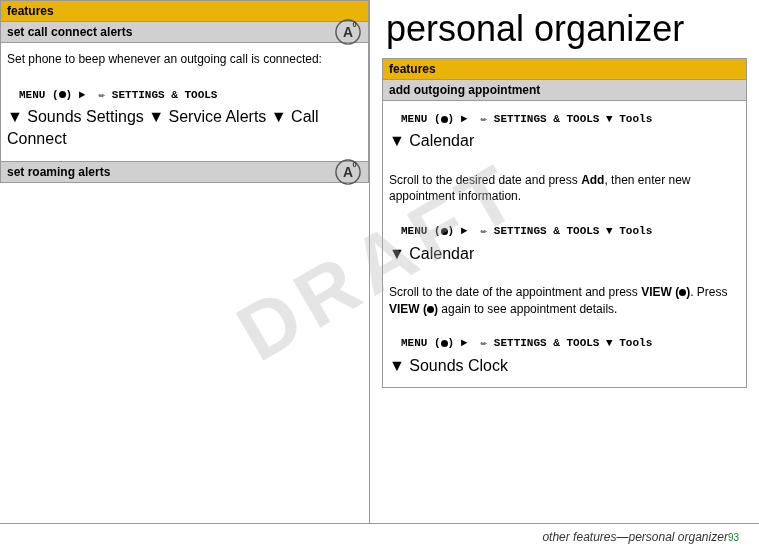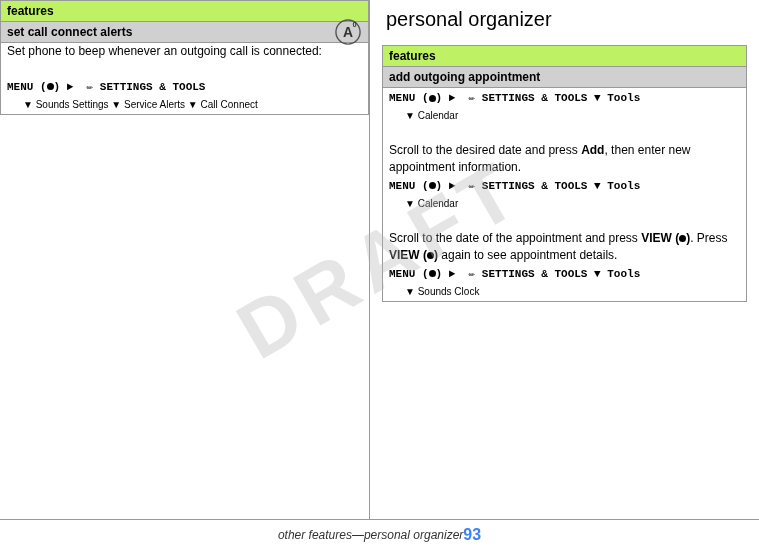--- a/index.html
+++ b/index.html
@@ -24,55 +24,55 @@
 
     
     .right-panel {
       flex: 1;
       display: flex;
       flex-direction: column;
       padding-left: 0;
     }
 
     .page-title {
-      font-size: 20px;
+      font-size: 36px;
       font-weight: normal;
-      padding: 8px 16px 14px 16px;
+      padding: 8px 16px 8px 16px;
       color: #000;
       font-style: normal;
     }
 
     
     .feature-table {
       border: 1px solid #999;
       border-collapse: collapse;
       width: 100%;
     }
 
     .feature-table .header-row td {
-      background: #bef264;
+      background: #eab308;
       font-weight: bold;
       font-size: 12px;
       padding: 3px 6px;
       border-bottom: 1px solid #999;
     }
 
     .feature-table .section-header td {
       background: #d0d0d0;
       font-weight: bold;
       font-size: 12px;
       padding: 3px 6px;
       border-top: 1px solid #999;
       border-bottom: 1px solid #999;
       position: relative;
       margin-top: 16px;
     }
 
     .feature-table .content-row td {
-      padding: 0 6px;
+      padding: 8px 6px;
       font-size: 12px;
       vertical-align: top;
       line-height: 1.4;
       border-radius: 20px;
     }
 
     .alert-icon {
       position: absolute;
       right: 6px;
       top: 50%;
@@ -87,49 +87,49 @@
     .alert-icon svg {
       width: 26px;
       height: 26px;
     }
 
     .menu-path {
       font-family: 'Courier New', monospace;
       font-size: 11px;
       font-weight: bold;
       display: block;
-      margin: 3px 0;
+      margin: 3px 12px;
     }
 
     .nav-path {
-      font-size: 10px;
+      font-size: 16px;
       display: block;
-      margin: 2px 16px;
+      margin: 2px 0;
     }
 
     
     .footer {
       border-top: 1px solid #999;
       padding: 6px 20px;
       display: flex;
-      justify-content: center;
+      justify-content: flex-end;
       align-items: center;
       font-size: 12px;
       background: #fff;
     }
 
     .footer-left {
       font-style: italic;
       color: #333;
     }
 
     .footer-right {
-      font-size: 16px;
-      font-weight: bold;
-      color: #3b82f6;
+      font-size: 10px;
+      font-weight: normal;
+      color: #15803d;
     }
 
     
     .draft-watermark {
       position: absolute;
       top: 50%;
       left: 50%;
       transform: translate(-50%, -50%) rotate(-30deg);
       font-size: 80px;
       font-weight: bold;
@@ -176,20 +176,32 @@
       </tr>
       <tr class="content-row">
         <td>
           <span>Set phone to beep whenever an outgoing call is connected:</span>
           <br><br>
           <span class="menu-path">MENU (<span style="display:inline-block;width:7px;height:7px;border-radius:50%;background:#000;vertical-align:middle;"></span>) ►&nbsp; ✏ SETTINGS &amp; TOOLS</span>
           <span class="nav-path">▼ Sounds Settings ▼ Service Alerts ▼ Call Connect</span>
         </td>
       </tr>
 
+      <tr class="section-header">
+        <td>
+          <span>set roaming alerts</span>
+          <span class="alert-icon">
+            <svg viewBox="0 0 28 28" xmlns="http://www.w3.org/2000/svg">
+              <circle cx="14" cy="14" r="13" fill="none" stroke="#555" stroke-width="1.5"></circle>
+              <text x="14" y="19" text-anchor="middle" font-size="15" font-weight="bold" fill="#333" font-family="Arial">A</text>
+              <text x="21" y="9" text-anchor="middle" font-size="8" fill="#333" font-family="Arial">0</text>
+            </svg>
+          </span>
+        </td>
+      </tr>
     </tbody>
       </table>
   </div>
 
   <div class="right-panel">
     <div class="page-title">personal organizer</div>
     <table class="feature-table" style="margin: 0 12px; width: calc(100% - 24px);">
       <tbody>
           <tr class="header-row">
         <td>features</td>

